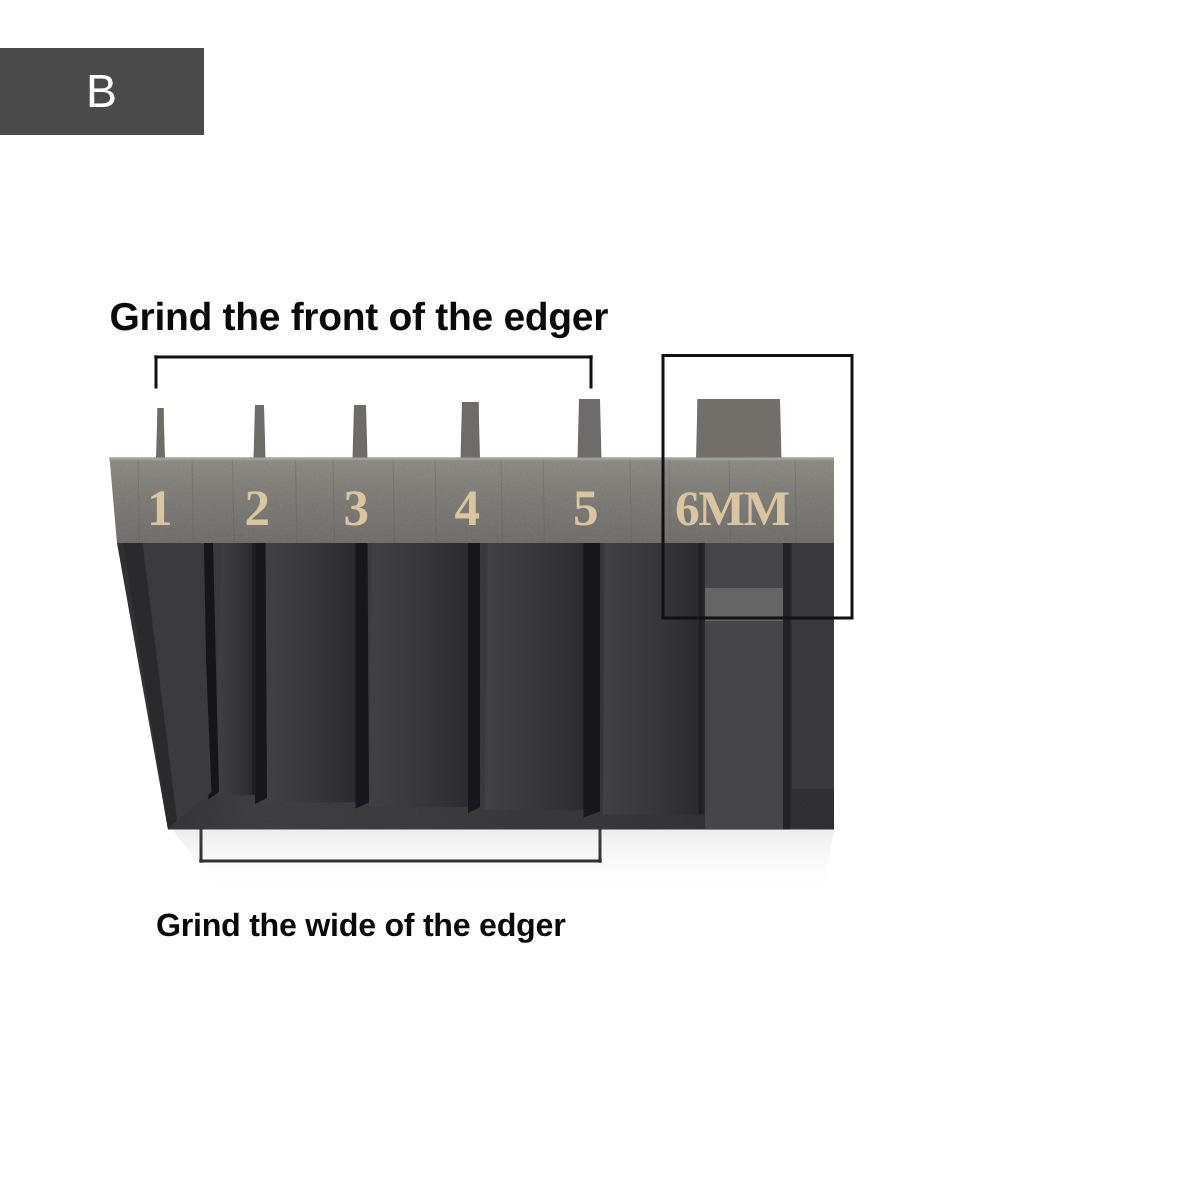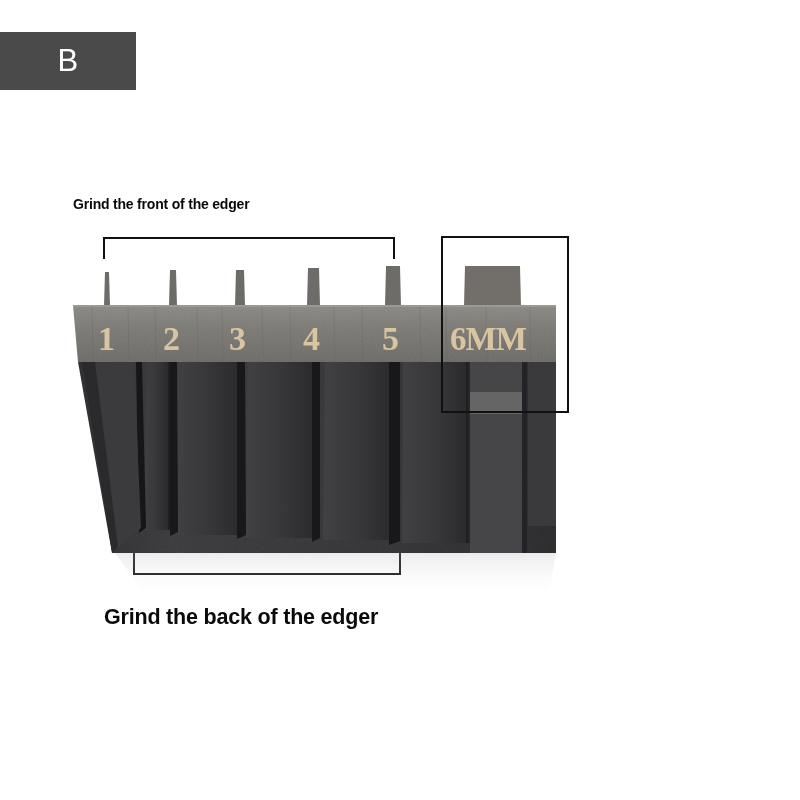--- a/index.html
+++ b/index.html
@@ -41,21 +41,21 @@
     position: absolute;
     color: #0a0a0a;
     font-weight: bold;
     font-family: "Liberation Sans", sans-serif;
     white-space: nowrap;
     letter-spacing: -0.2px;
   }
   #label-front {
     left: 73px;
     top: 196px;
-    font-size: 14px;
+    font-size: 26px;
   }
   #label-back {
     left: 104px;
     top: 605px;
     font-size: 21.5px;
   }
   #label-sixmm {
     left: 572px;
     top: 320px;
     font-size: 21.5px;
@@ -261,16 +261,16 @@
       <text x="450" y="350" font-size="33" letter-spacing="-1">6MM</text>
     </g>
   </svg>
 
   <div class="bracket" id="bracket-top"></div>
   <div class="bracket" id="bracket-bottom"></div>
   <div id="highlight-box"></div>
 
   <div class="callout-label" id="label-front">Grind the front of the edger</div>
 
-  <div class="callout-label" id="label-back">Grind the back of the edger</div>
+  <div class="callout-label" id="label-back">Grind the wide of the edger</div>
 
 
 </div>
 
 </body></html>

